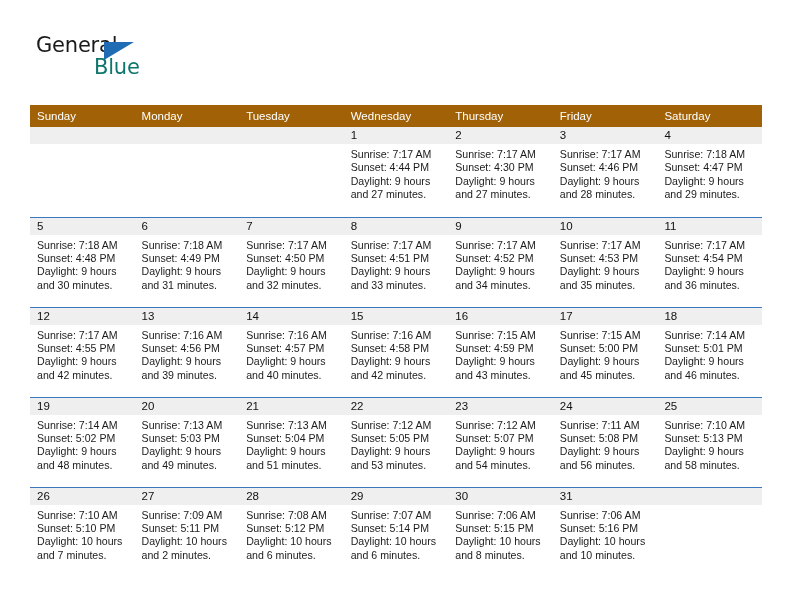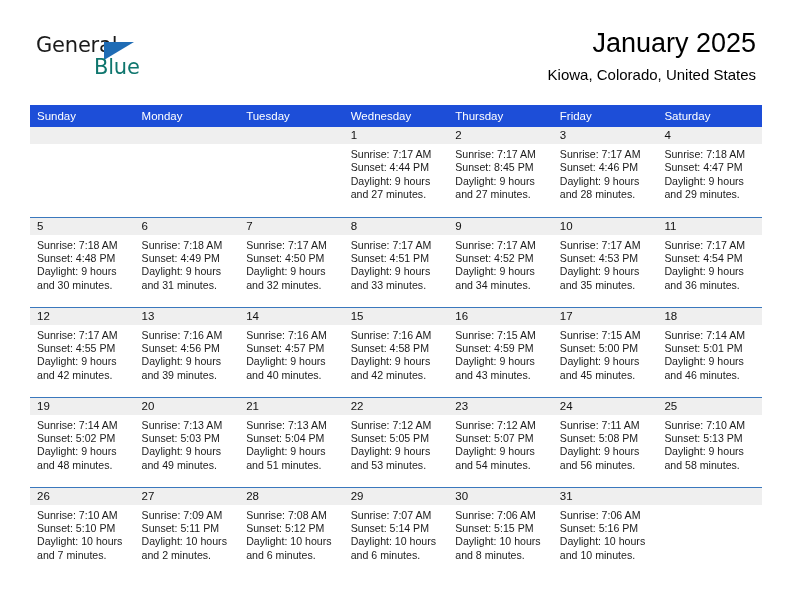--- a/index.html
+++ b/index.html
@@ -97,21 +97,21 @@
   .calendar {
     position: absolute;
     left: 30px;
     top: 105px;
     width: 732px;
     border-collapse: collapse;
     table-layout: fixed;
   }
 
   .calendar th {
-    background: #1d4ed8;
+    background: #a16207;
     color: #ffffff;
     font-size: 11.5px;
     font-weight: 400;
     text-align: left;
     padding: 5px 0 5px 7px;
     height: 19px;
     box-sizing: border-box;
     border: none;
   }
 
@@ -162,24 +162,20 @@
 <div class="page">
 
   <div class="header">
 
     <div class="logo">
       <span class="logo-general">General</span>
       <span class="logo-triangle"></span>
       <span class="logo-blue">Blue</span>
     </div>
 
-    <div class="title-block">
-      <div class="cal-title">January 2025</div>
-      <div class="cal-subtitle">Kiowa, Colorado, United States</div>
-    </div>
 
   </div>
 
   <table class="calendar">
     <thead>
       <tr>
         <th>Sunday</th>
         <th>Monday</th>
         <th>Tuesday</th>
         <th>Wednesday</th>
@@ -232,21 +228,21 @@
                 <div>Daylight: 9 hours</div>
                 <div>and 27 minutes.</div>
               </div>
             </div>
           </td>
           <td>
             <div class="cell-inner">
               <div class="daynum-band">2</div>
               <div class="detail">
                 <div>Sunrise: 7:17 AM</div>
-                <div>Sunset: 8:45 PM</div>
+                <div>Sunset: 4:30 PM</div>
                 <div>Daylight: 9 hours</div>
                 <div>and 27 minutes.</div>
               </div>
             </div>
           </td>
           <td>
             <div class="cell-inner">
               <div class="daynum-band">3</div>
               <div class="detail">
                 <div>Sunrise: 7:17 AM</div>

